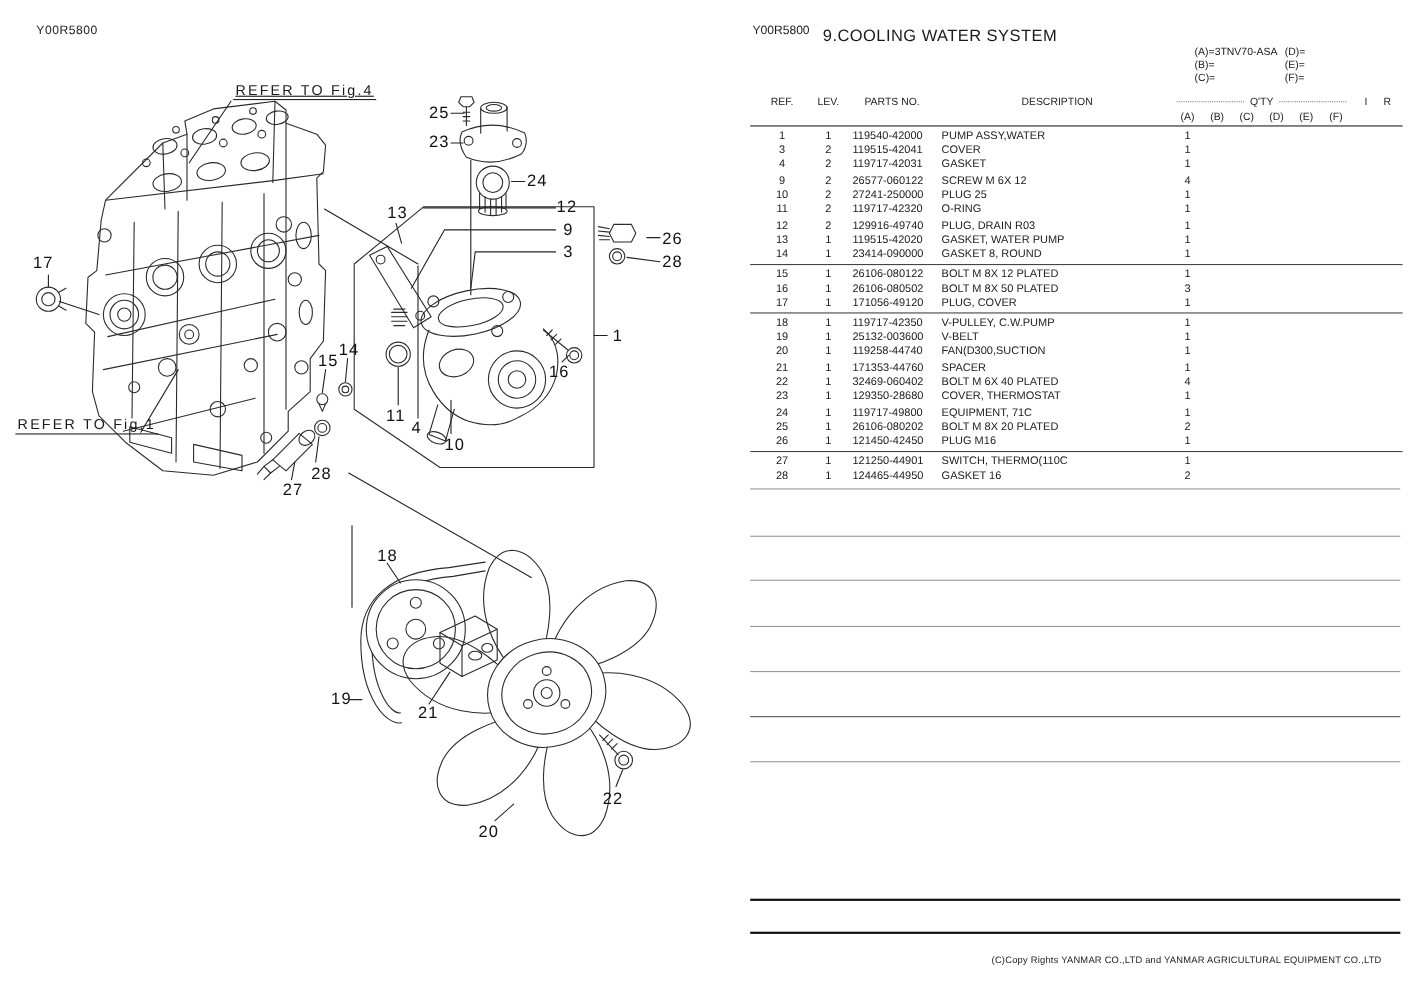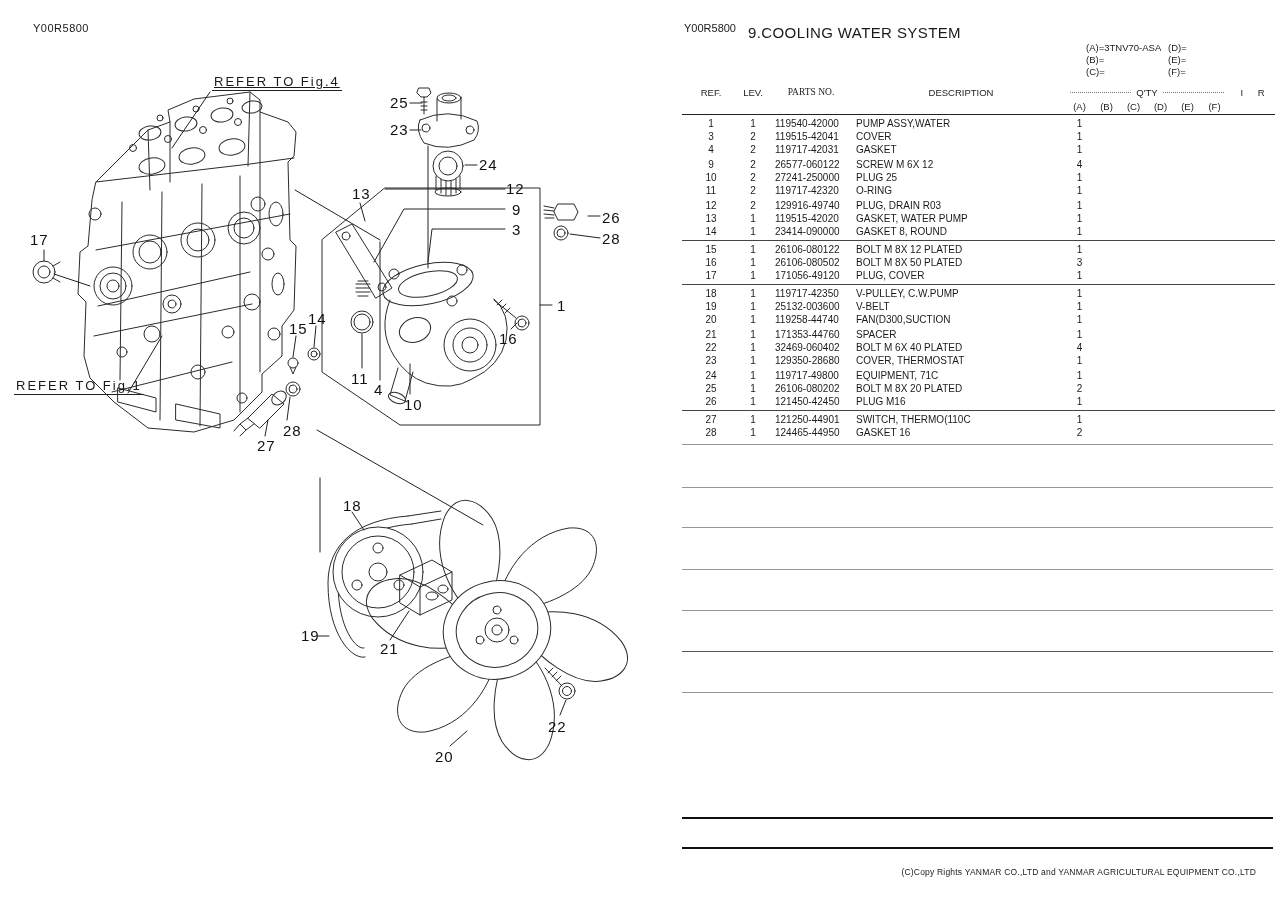--- a/index.html
+++ b/index.html
@@ -23,21 +23,21 @@
   .models{position:absolute;top:42px;font-size:9.5px;line-height:12px;}
   .models-left{left:380px;margin-left:24px;}
   .models-right{left:486px;}
   .ptable{position:absolute;left:0;top:84px;width:593px;}
   .prow,.phead,.psub{display:grid;
      grid-template-columns:58px 26px 90px 210px 27px 27px 27px 27px 27px 27px 1fr;
      align-items:center;}
   .phead{height:16px;font-size:9.5px;color:#222;}
   .psub{height:13px;font-size:9.5px;}
   .phead .c,.psub .c{text-align:center;}
-  .phead .c-parts{text-align:center;font-family:Liberation Serif, serif;}
+  .phead .c-parts{text-align:center;}
   .qty-head{display:flex;align-items:center;grid-column:5 / 11;padding:0 4px;gap:5px;}
   .qty-head .dash{flex:1;border-top:1px dotted #777;height:0;}
   .c-ir-h{text-align:center;letter-spacing:6px;padding-left:8px;}
   .prow{height:13px;font-size:10px;}
   .prow .c-ref,.prow .c-lev{text-align:center;}
   .prow .c-part{padding-left:9px;white-space:nowrap;}
   .prow .c-desc{white-space:nowrap;}
   .prow .c-qty{text-align:center;}
   .gap{height:2px;}
   .rule-top{border-top:1.5px solid #222;margin:1px 0 2px 0;}

